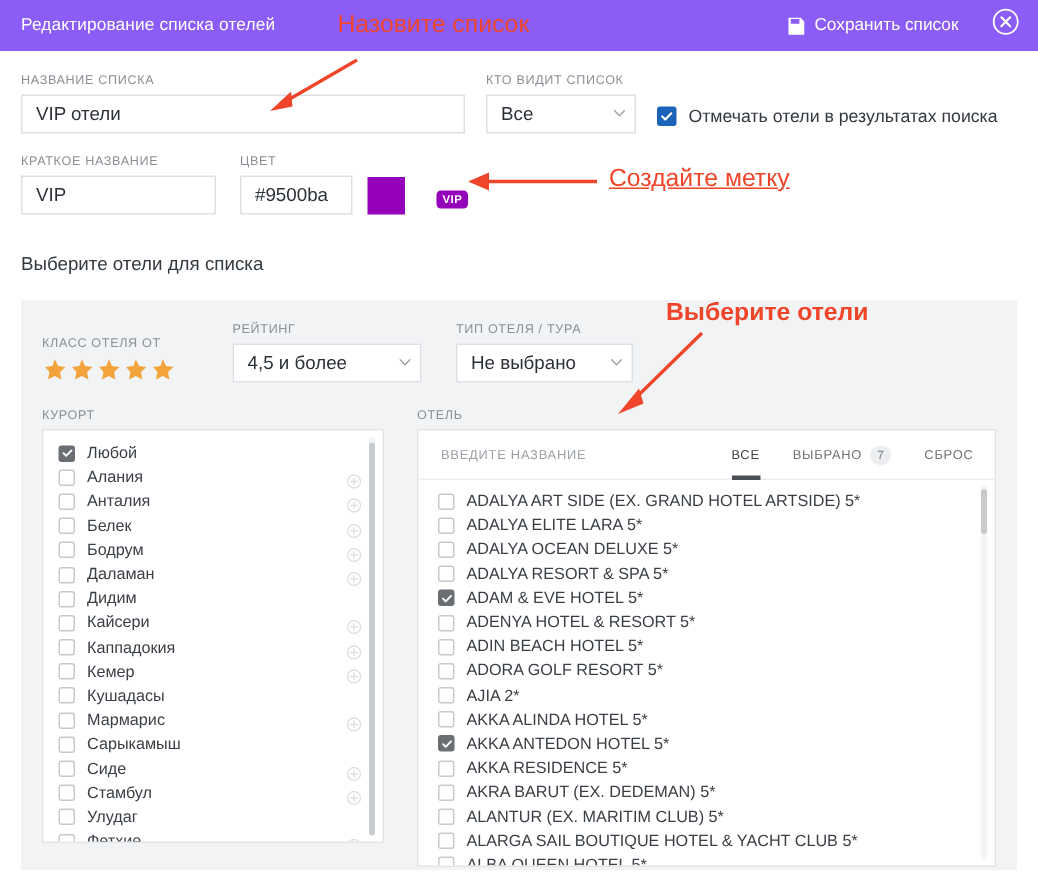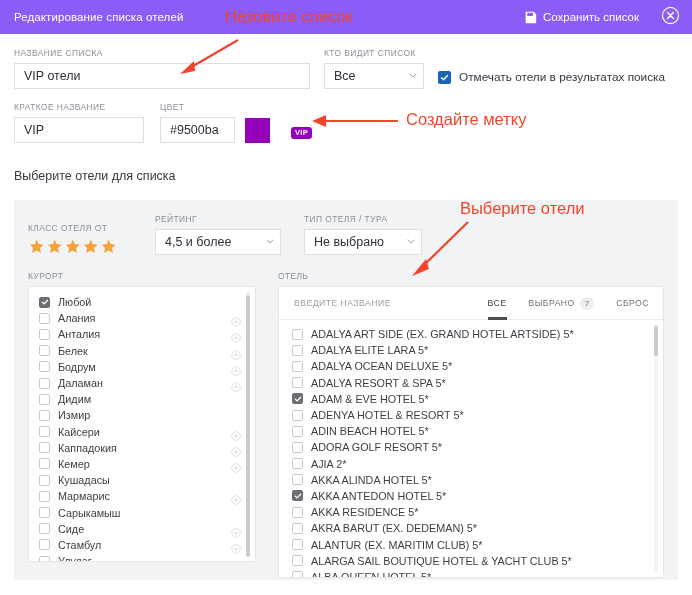--- a/index.html
+++ b/index.html
@@ -356,24 +356,20 @@
                     <circle cx="6" cy="6" r="5.2" fill="none" stroke="#bcc0c4" stroke-width="1.1"></circle>
                     <path d="M6 3.3v5.4M3.3 6h5.4" stroke="#bcc0c4" stroke-width="1.1" stroke-linecap="round"></path>
                   </svg></span>
               </div>
               <div class="res-item">
                 <span class="cb"></span>
                 <span class="res-name">Дидим</span>
               </div>
               <div class="res-item">
                 <span class="cb"></span>
-                <span class="res-name">Измир</span>
-              </div>
-              <div class="res-item">
-                <span class="cb"></span>
                 <span class="res-name">Кайсери</span>
                 <span class="plus-icon"><svg viewBox="0 0 12 12">
                     <circle cx="6" cy="6" r="5.2" fill="none" stroke="#bcc0c4" stroke-width="1.1"></circle>
                     <path d="M6 3.3v5.4M3.3 6h5.4" stroke="#bcc0c4" stroke-width="1.1" stroke-linecap="round"></path>
                   </svg></span>
               </div>
               <div class="res-item">
                 <span class="cb"></span>
                 <span class="res-name">Каппадокия</span>
                 <span class="plus-icon"><svg viewBox="0 0 12 12">
@@ -540,25 +536,25 @@
 
     </div>
   </div>
 
   <div class="annot" style="left:225px; top:7px;">Назовите список</div>
   <svg class="arrow-svg" style="left:172px; top:36px;" width="70" height="40" viewBox="0 0 70 40">
     <path d="M66 4 L16 33" stroke="#f0452a" stroke-width="2.2" fill="none"></path>
     <path d="M8 38 L22 25 L23 35 Z" fill="#f0452a"></path>
   </svg>
 
-  <div class="annot" style="left:406px; top:110px;">Создайте метку</div>
+  <div class="annot" style="left:406px; top:110px;text-decoration:underline;">Создайте метку</div>
   <svg class="arrow-svg" style="left:306px; top:110px;" width="96" height="22" viewBox="0 0 96 22">
     <path d="M92 11 L16 11" stroke="#f0452a" stroke-width="2.2" fill="none"></path>
     <path d="M6 11 L20 5 L20 17 Z" fill="#f0452a"></path>
   </svg>
 
-  <div class="annot" style="left:460px; top:199px;">Выберите отели</div>
+  <div class="annot" style="left:444px; top:199px;font-weight:bold;">Выберите отели</div>
   <svg class="arrow-svg" style="left:404px; top:218px;" width="70" height="60" viewBox="0 0 70 60">
     <path d="M64 4 L17 50" stroke="#f0452a" stroke-width="2.2" fill="none"></path>
     <path d="M8 58 L22 41 L25 51 Z" fill="#f0452a"></path>
   </svg>
 
 </div>
 
 </body></html>

